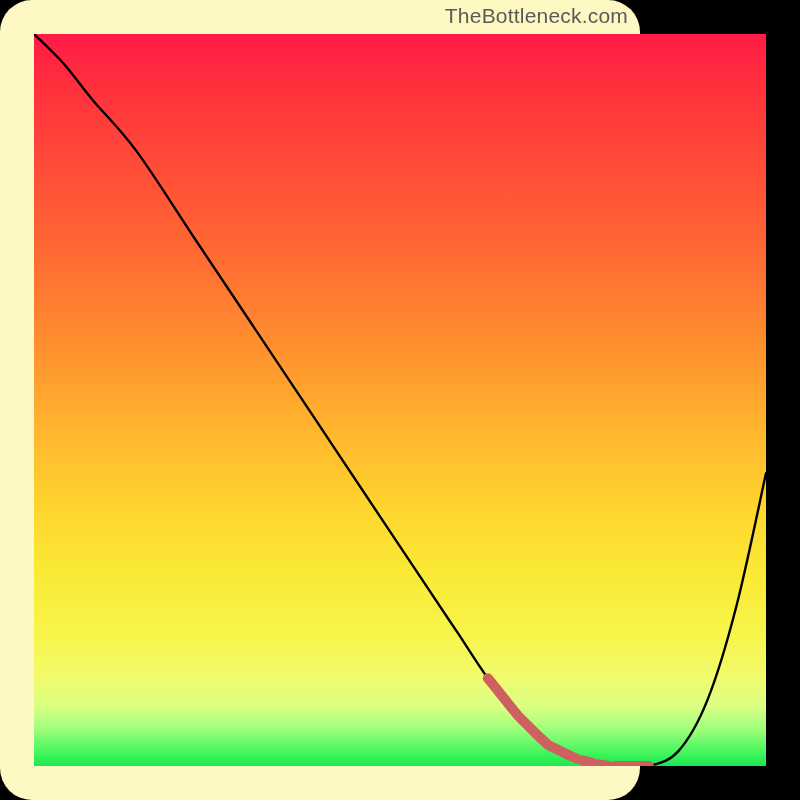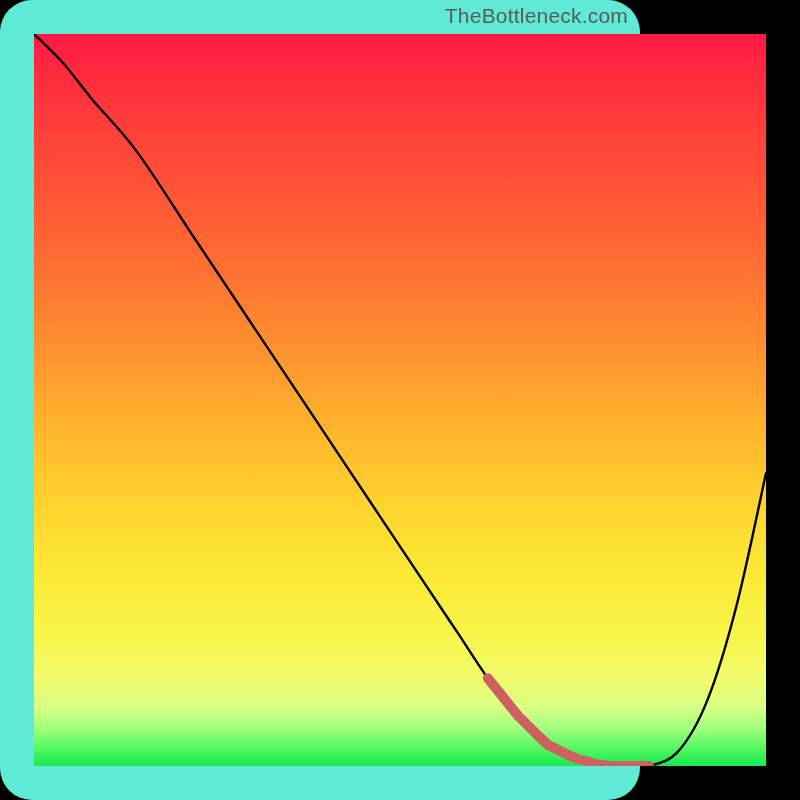--- a/index.html
+++ b/index.html
@@ -8,21 +8,21 @@
     width: 800px;
     height: 800px;
     background: #000;
     overflow: hidden;
     font-family: Arial, Helvetica, sans-serif;
   }
   .frame {
     position: relative;
     width: 640px;
     height: 800px;
-    background: #5eead4;
+    background: #fef9c3;
     border-radius: 32px;
   }
   .watermark {
     position: absolute;
     top: 4px;
     right: 12px;
     color: #5a5a5a;
     font-size: 21px;
     font-weight: 500;
     letter-spacing: 0.2px;

